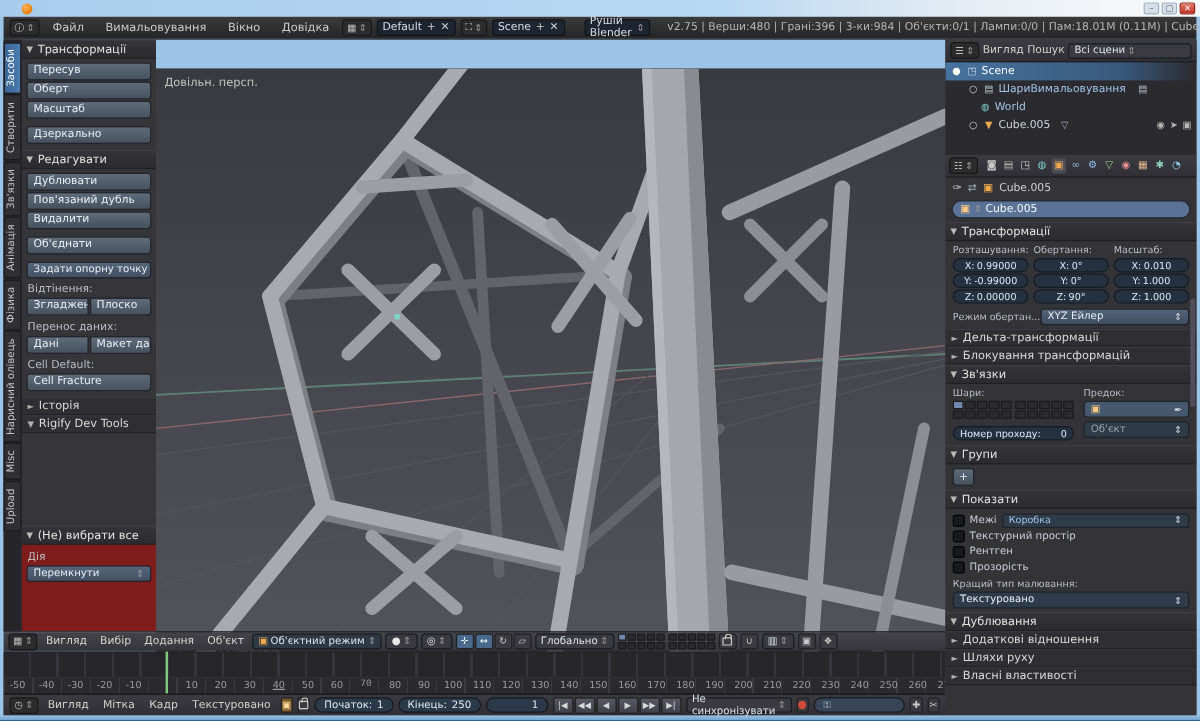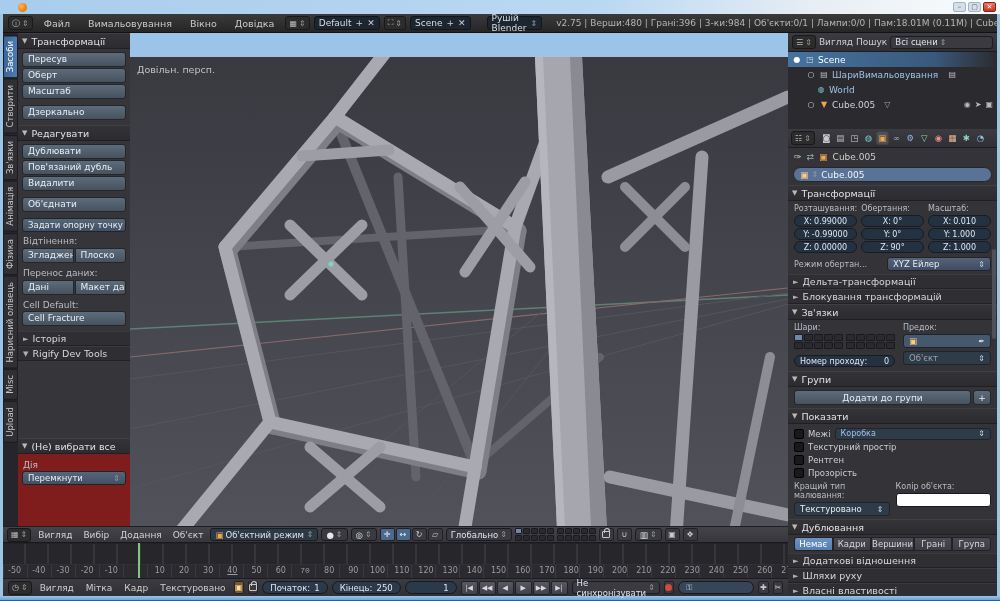--- a/index.html
+++ b/index.html
@@ -619,21 +619,21 @@
             <div class="numf">
                 <span>Y:</span>
                 <span>1.000</span>
               </div>
             <div class="numf">
                 <span>Z:</span>
                 <span>1.000</span>
               </div>
           </div>
         </div>
-        <div style="display:flex;align-items:center;gap:20px;margin-top:3px;">
+        <div style="display:flex;align-items:center;gap:0;margin-top:3px;">
           <span style="color:#b9bec4;font-size:8px;flex:none;">Режим обертан...</span>
           <div class="drop" style="flex:1">
             <span>XYZ Ейлер</span>
               <span class="ua">⇕</span>
             </div>
         </div>
       </div>
       <div class="collapsed-row">
         <span class="arr">►</span>
           <span>Дельта-трансформації</span>
@@ -694,21 +694,20 @@
               </div>
           </div>
         </div>
       </div>
 
       <div class="phead">
         <span class="arr">▼</span>
           <span>Групи</span>
         </div>
       <div class="ppad" style="display:flex;gap:2px;">
-        <div class="widebtn">Додати до групи</div>
         <div class="widebtn" style="flex:0 0 18px">+</div>
       </div>
 
       <div class="phead">
         <span class="arr">▼</span>
           <span>Показати</span>
         </div>
       <div class="ppad">
         <div style="display:flex;gap:6px;">
           <div style="flex:1.15">
@@ -735,40 +734,27 @@
           </div>
         </div>
         <div style="display:flex;gap:6px;margin-top:3px;">
           <div style="flex:1">
             <div style="color:#b9bec4;font-size:8px;">Кращий тип малювання:</div>
             <div class="drop dark" style="margin-top:2px">
               <span>Текстуровано</span>
                 <span class="ua">⇕</span>
               </div>
           </div>
-          <div style="flex:1">
-            <div style="color:#b9bec4;font-size:8px;">Колір об'єкта:</div>
-            <div style="display:flex;margin-top:2px">
-                <div class="swatch"></div>
-              </div>
-          </div>
         </div>
       </div>
 
       <div class="phead">
         <span class="arr">▼</span>
           <span>Дублювання</span>
         </div>
-      <div class="tabrow">
-        <div class="seg on">Немає</div>
-        <div class="seg">Кадри</div>
-        <div class="seg">Вершини</div>
-        <div class="seg">Грані</div>
-        <div class="seg">Група</div>
-      </div>
       <div class="collapsed-row">
         <span class="arr">►</span>
           <span>Додаткові відношення</span>
         </div>
       <div class="collapsed-row">
         <span class="arr">►</span>
           <span>Шляхи руху</span>
         </div>
       <div class="collapsed-row">
         <span class="arr">►</span>

